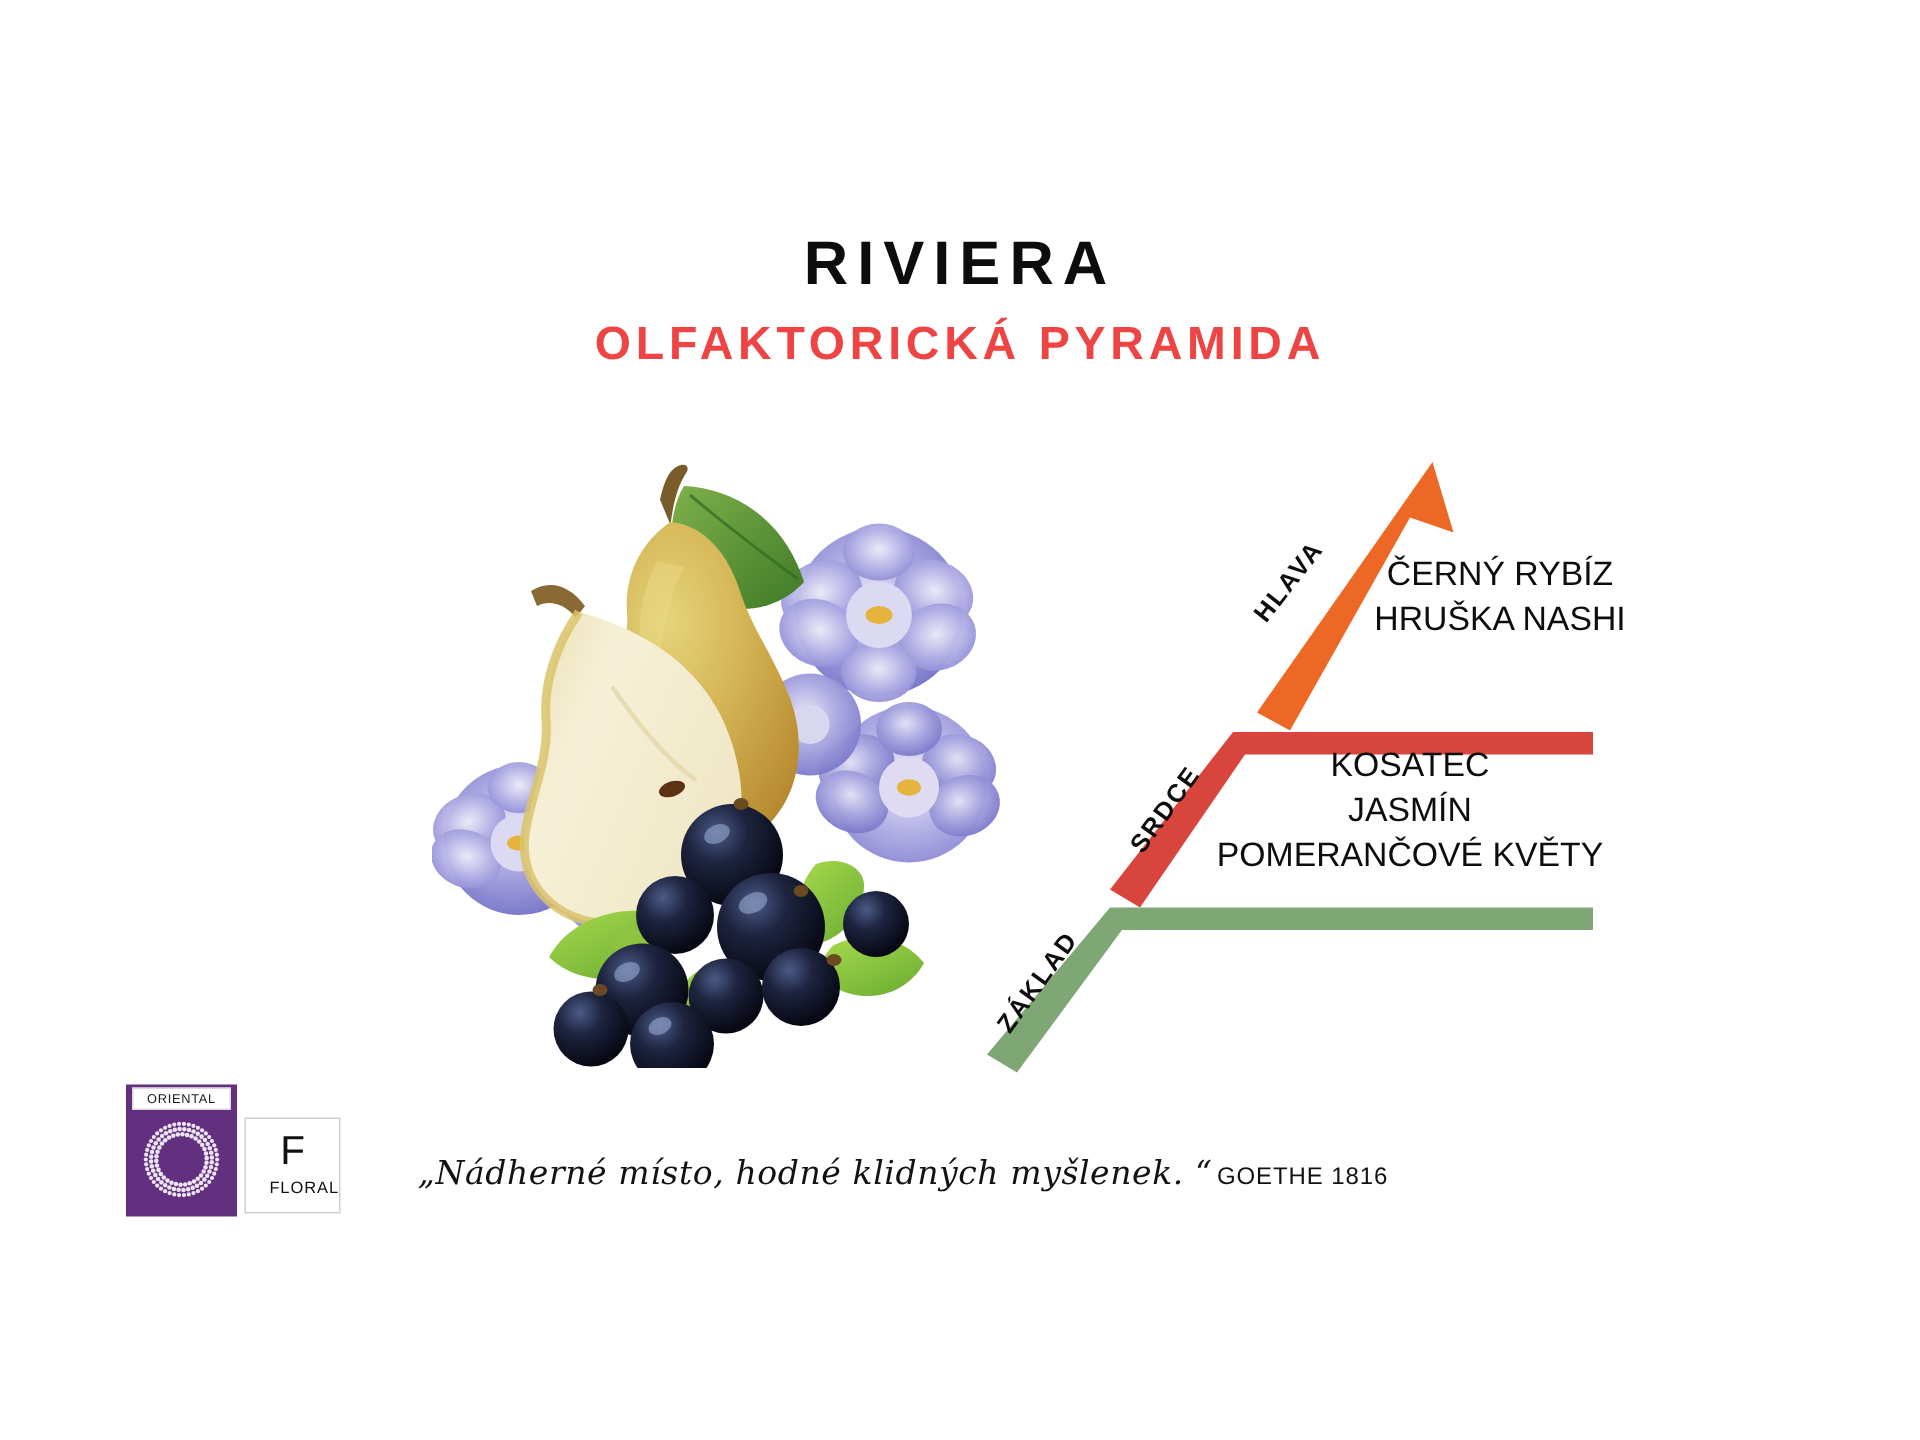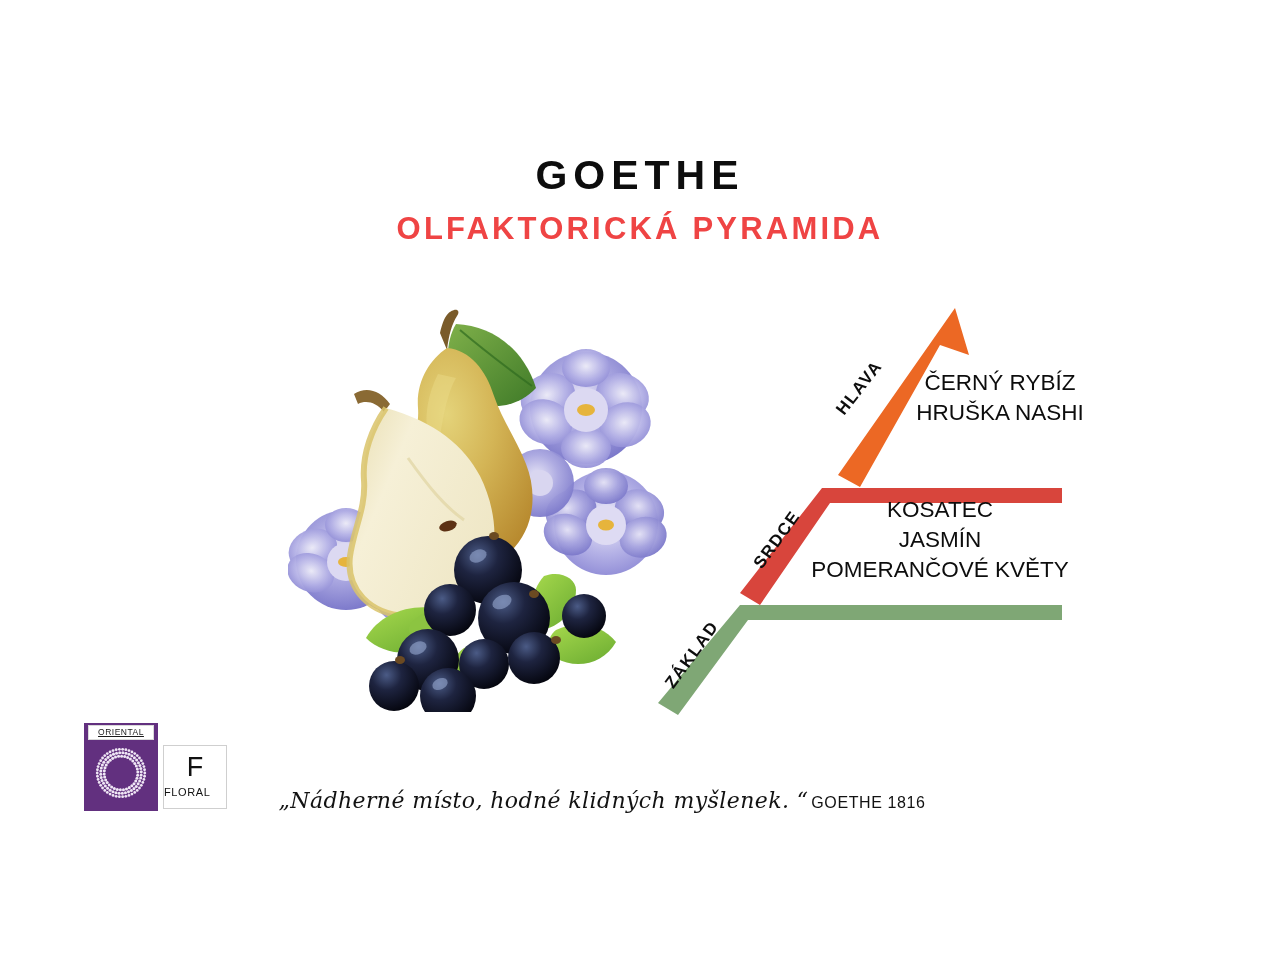--- a/index.html
+++ b/index.html
@@ -98,21 +98,21 @@
     white-space: pre;
   }
   #notes-top    { left: 250px; top: 73px;  width: 220px; }
   #notes-heart  { left: 170px; top: 200px; width: 260px; }
   #notes-base   { left:  90px; top: 320px; width: 340px; }
 
   
   #quote-line {
     position: absolute;
     left: 0;
-    top: 788px;
+    top: 770px;
     width: 1204px;
     text-align: center;
     white-space: nowrap;
   }
   #quote-text {
     font-family: "DejaVu Serif", serif;
     font-style: italic;
     font-size: 22px;
     letter-spacing: 0.4px;
     color: #121212;
@@ -148,21 +148,20 @@
     width: 66px;
     height: 15px;
     background: #ffffff;
     border: 1px solid #d9d9d9;
     box-sizing: border-box;
     font-size: 8.5px;
     letter-spacing: 0.5px;
     text-align: center;
     line-height: 13px;
     color: #1a1a1a;
-    text-decoration: underline;
   }
   #oriental-emblem {
     position: absolute;
     left: 8px;
     top: 21px;
     width: 58px;
     height: 58px;
   }
   #floral-tile {
     position: absolute;
@@ -182,31 +181,31 @@
     text-align: center;
     font-size: 27px;
     color: #111111;
     line-height: 1;
   }
   #floral-caption {
     position: absolute;
     left: 0;
     top: 40px;
     width: 100%;
-    text-align: left;
+    text-align: right;
     font-size: 11px;
     letter-spacing: 0.6px;
     color: #111111;
   }
 </style>
 </head>
 <body>
 
 <div id="title-block">
-  <div id="main-title">GOETHE</div>
+  <div id="main-title">RIVIERA</div>
   <div id="subtitle">OLFAKTORICKÁ PYRAMIDA</div>
 </div>
 
 <div id="artwork">
   <svg width="396" height="404" viewBox="0 0 396 404" xmlns="http://www.w3.org/2000/svg">
     <defs>
       <radialGradient id="pearGrad" cx="38%" cy="30%" r="78%">
         <stop offset="0%" stop-color="#E4D37A"></stop>
         <stop offset="45%" stop-color="#D4B556"></stop>
         <stop offset="100%" stop-color="#B7892E"></stop>

